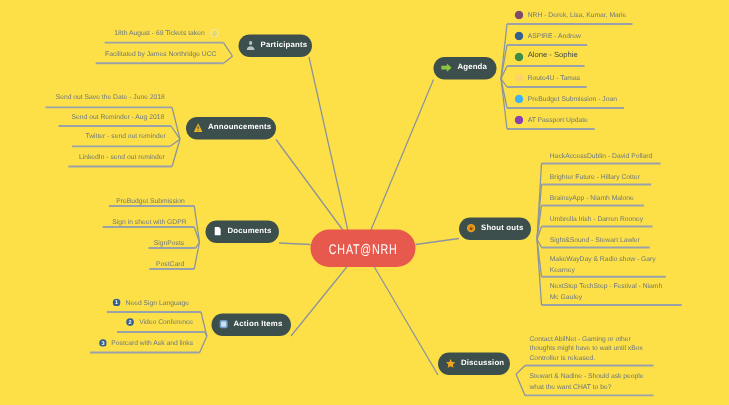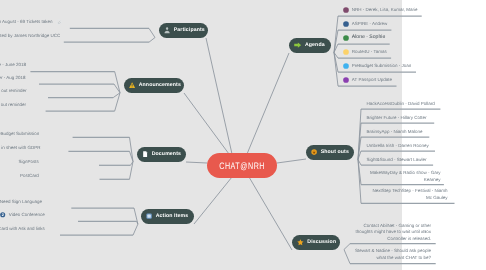--- a/index.html
+++ b/index.html
@@ -1,19 +1,19 @@
 <!DOCTYPE html>
 <html><head>
 <meta charset="utf-8">
 <title>CHAT@NRH Mind Map</title>
 <style>
   html,body{margin:0;padding:0;background:#ffffff;}
   body{width:486px;height:270px;overflow:hidden;
        font-family:"Liberation Sans",sans-serif;-webkit-font-smoothing:antialiased;text-rendering:geometricPrecision;}
-  #canvas{position:relative;width:402px;height:270px;background:#e5e5e5;text-align:right;}
+  #canvas{position:relative;width:486px;height:270px;background:#fde047;}
   .node,.center,.leaf{-webkit-font-smoothing:antialiased;}
   svg.links{position:absolute;left:0;top:0;width:486px;height:270px;overflow:visible;}
 
   .node{position:absolute;display:flex;align-items:center;background:#3c4f4d;color:#ffffff;
         border-radius:8px;font-size:5.2px;font-weight:bold;letter-spacing:.12px;
         white-space:nowrap;box-sizing:border-box;}
   .node .nico{display:flex;align-items:center;justify-content:center;margin-right:3.5px;}
   .node .nlbl{line-height:1;}
 
   .center{position:absolute;background:#e8594d;color:#ffffff;border-radius:13px;

